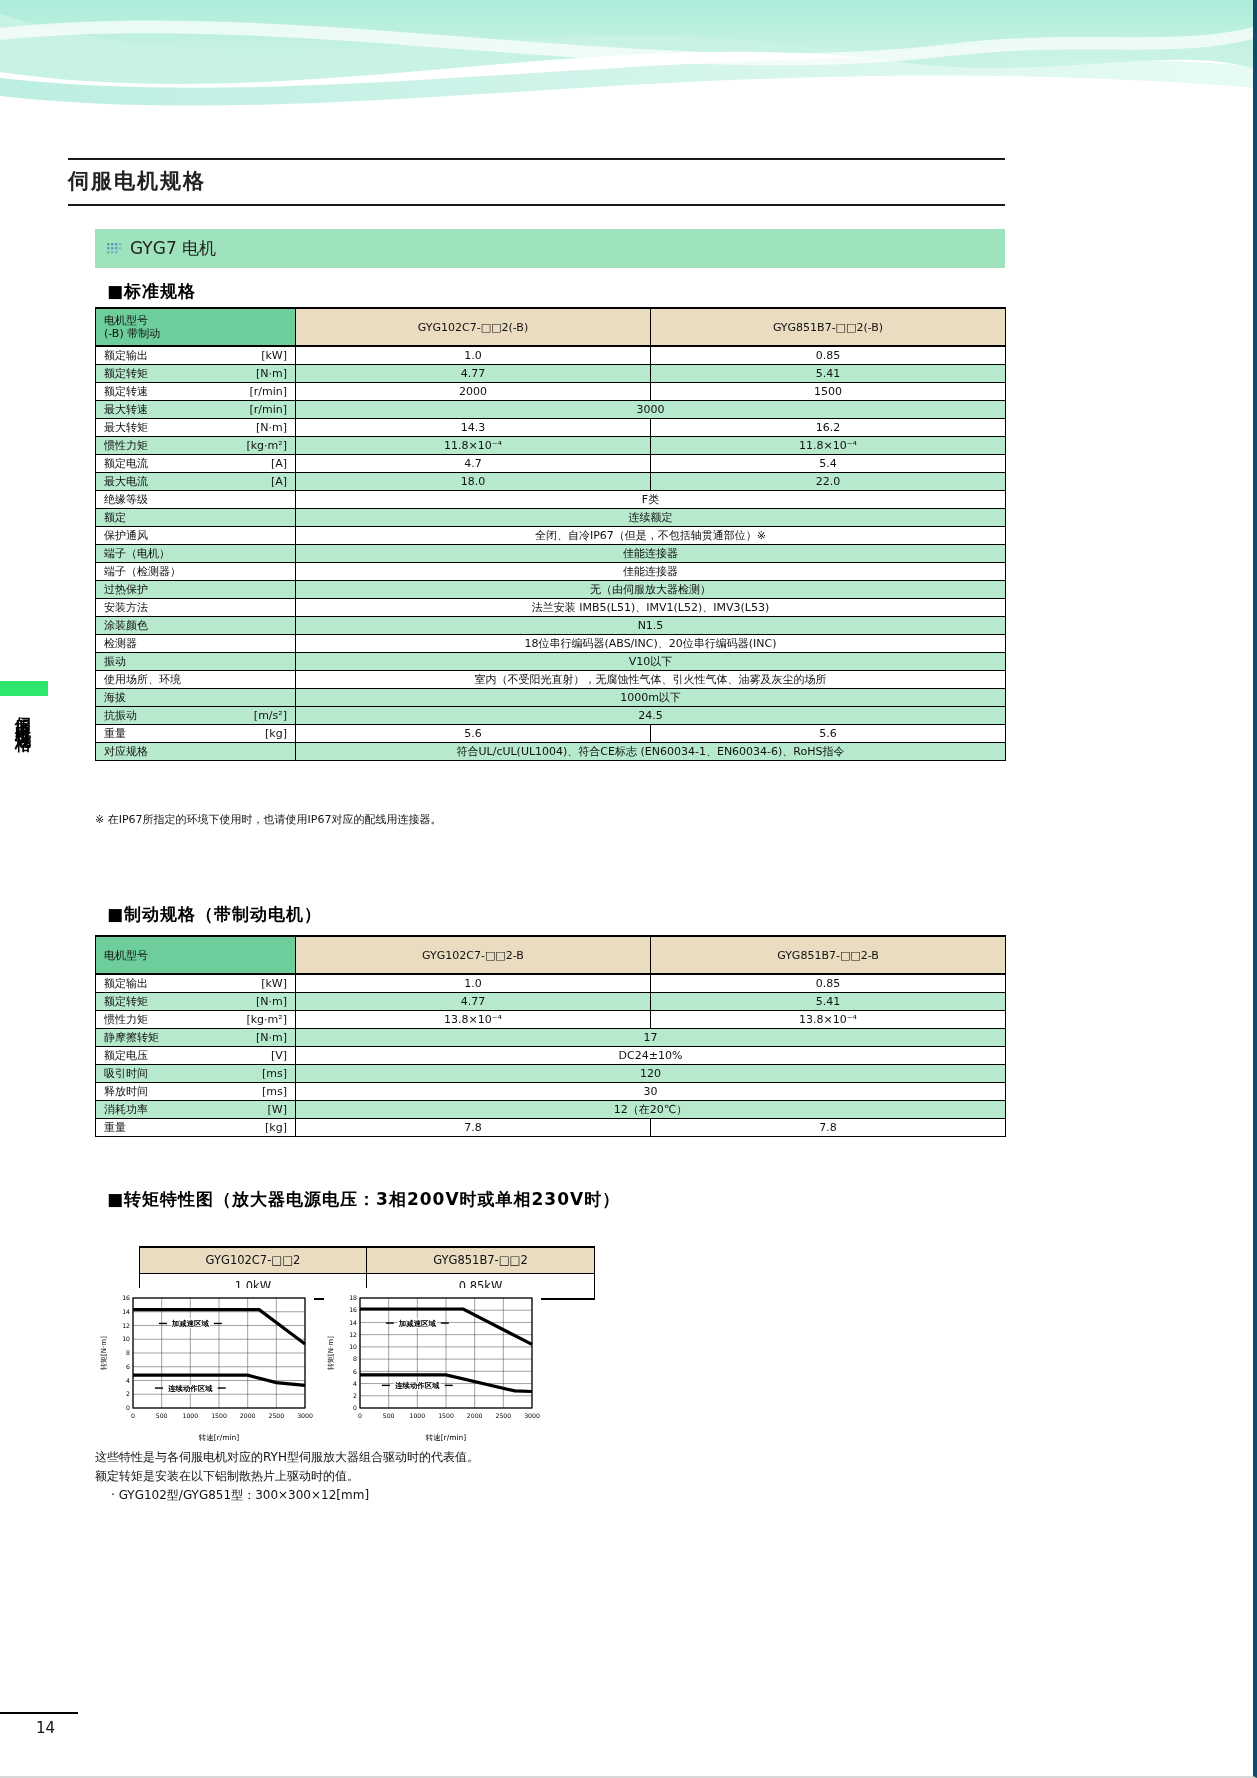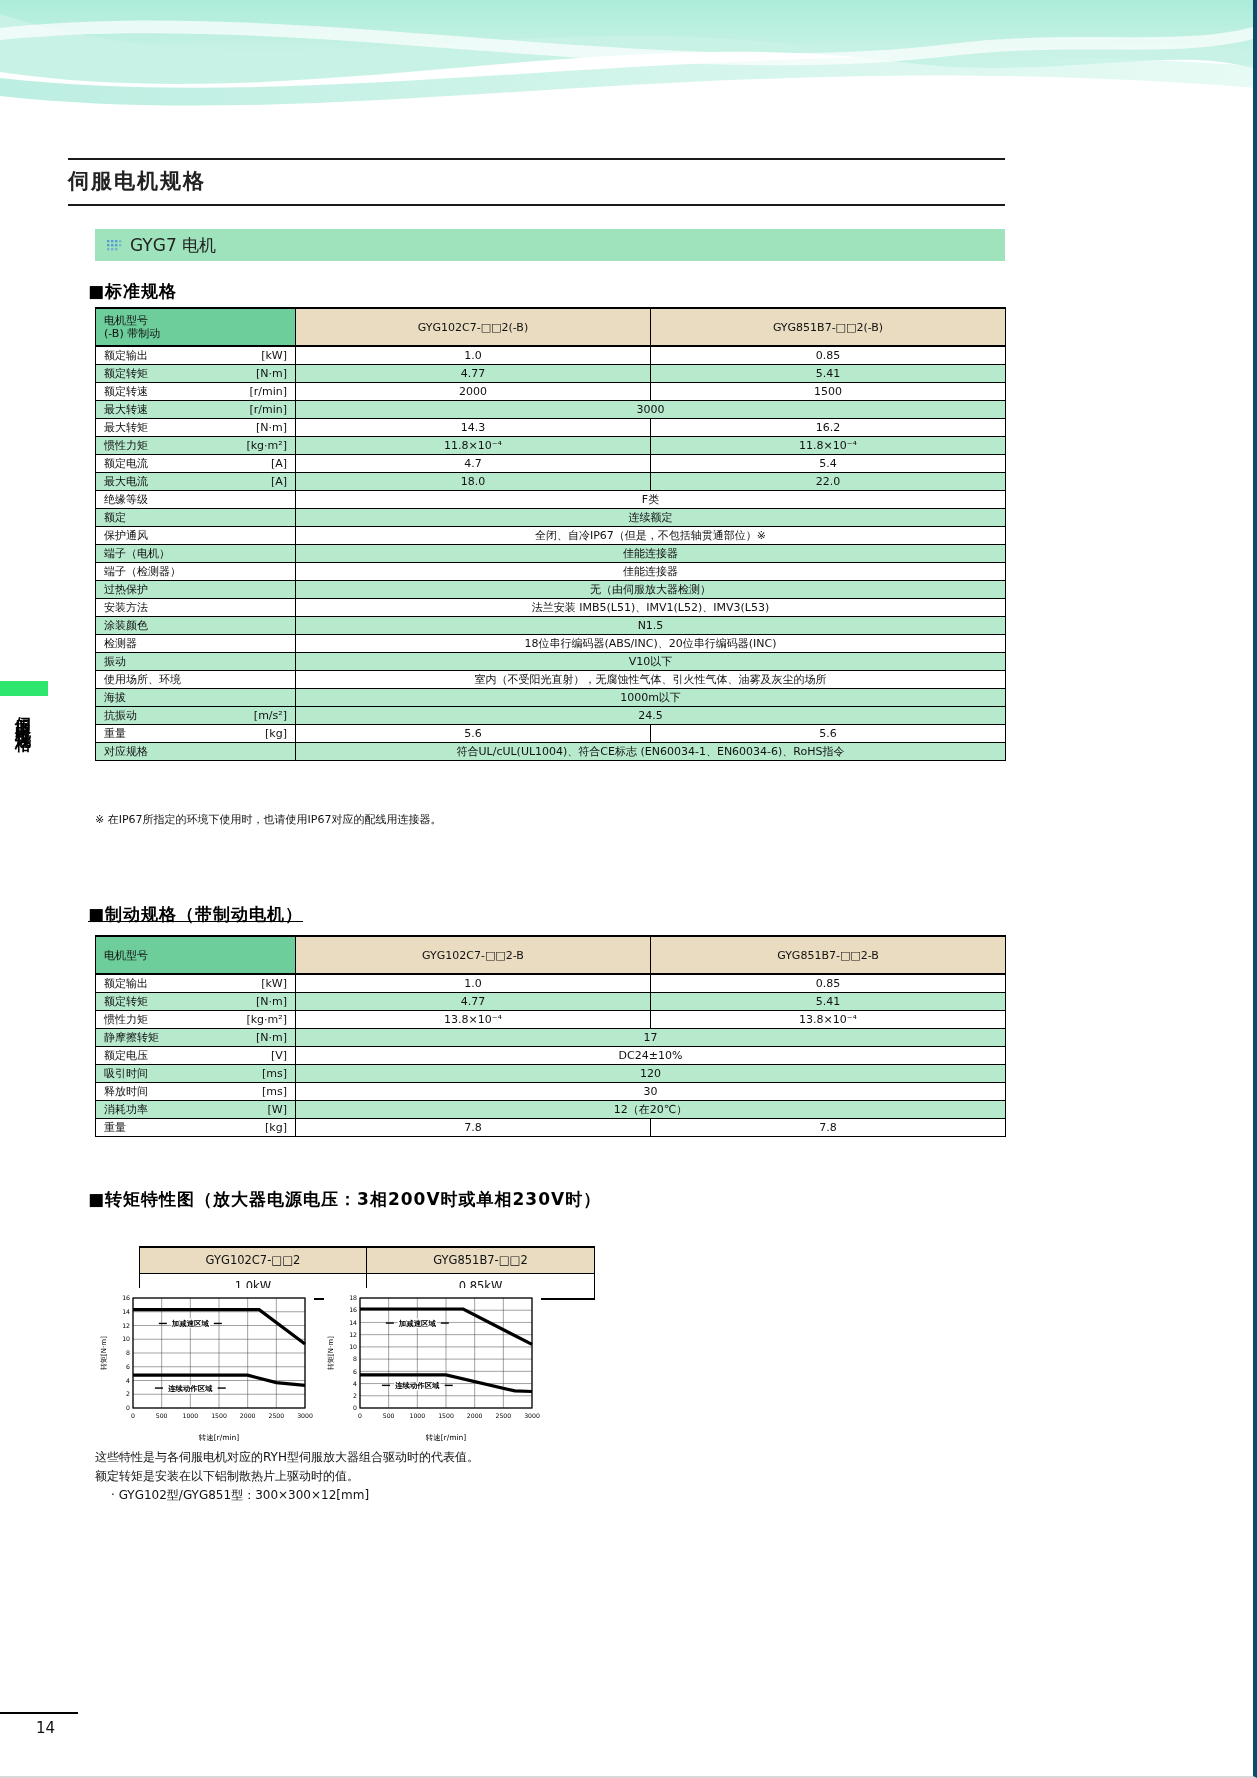--- a/index.html
+++ b/index.html
@@ -7,25 +7,25 @@
     position:relative;width:1257px;height:1778px;background:#fff;
     font-family:"DejaVu Sans",sans-serif;color:#111;overflow:hidden;
     border-right:4px solid #0c4a6e;border-bottom:2px solid #d8d8d8;box-sizing:border-box;
   }
   
   .waves{position:absolute;top:0;left:0;}
   
   .rule{position:absolute;height:2px;background:#1a1a1a;}
   .main-title{position:absolute;left:68px;top:167px;font-size:21px;font-weight:bold;letter-spacing:2px;color:#222;}
   
-  .banner{position:absolute;left:95px;top:229px;width:910px;height:32px;background:var(--banner-green);
+  .banner{position:absolute;left:95px;top:229px;width:910px;height:39px;background:var(--banner-green);
     display:flex;align-items:center;padding-left:12px;box-sizing:border-box;font-size:17px;color:#222;}
   .banner .txt{margin-left:8px;}
   
-  .sec-title{position:absolute;left:88px;font-size:17px;font-weight:bold;color:#000;letter-spacing:1px;}
+  .sec-title{position:absolute;left:107px;font-size:17px;font-weight:bold;color:#000;letter-spacing:1px;}
   
   .spec{border-collapse:collapse;table-layout:fixed;width:910px;font-size:11px;border-top:2px solid #000;}
   .spec td,.spec th{border:1px solid #000;padding:0 8px;height:18px;line-height:13px;box-sizing:border-box;}
   .spec thead th{height:38px;border-bottom:2px solid #000;font-weight:normal;}
   .spec thead .hlbl{background:var(--header-green);text-align:left;font-size:11px;}
   .spec thead .hmodel{background:var(--tan);text-align:center;font-size:11px;}
   .spec tr.g td{background:var(--row-green);}
   .spec tr.w td{background:#fff;}
   .spec td.lbl{text-align:left;}
   .spec td.lbl .unit{float:right;}
@@ -212,21 +212,21 @@
           </tr>
           <tr class="g">
             <td class="lbl"><span>对应规格</span><span class="unit"></span></td>
             <td colspan="2" class="val">符合UL/cUL(UL1004)、符合CE标志 (EN60034-1、EN60034-6)、RoHS指令</td>
           </tr>
         </tbody>
     </table>
   </div>
   <div class="footnote" style="top:812px;">※ 在IP67所指定的环境下使用时，也请使用IP67对应的配线用连接器。</div>
 
-  <div class="sec-title" style="top:903px;text-decoration:underline;">■制动规格（带制动电机）</div>
+  <div class="sec-title" style="top:903px;">■制动规格（带制动电机）</div>
   <div style="position:absolute;left:95px;top:935px;">
     <table class="spec">
       <colgroup>
           <col style="width:200px">
           <col style="width:355px">
           <col style="width:355px">
         </colgroup>
       <thead>
         <tr>
           <th class="hlbl">

